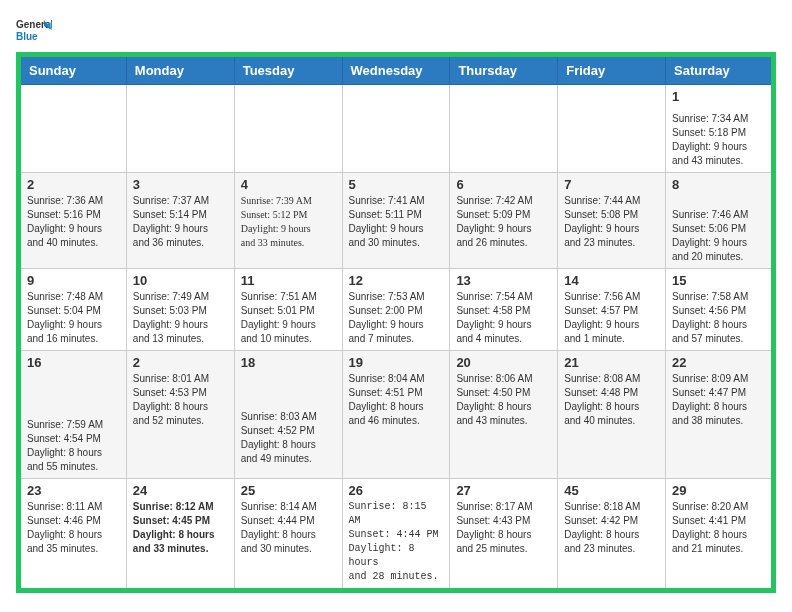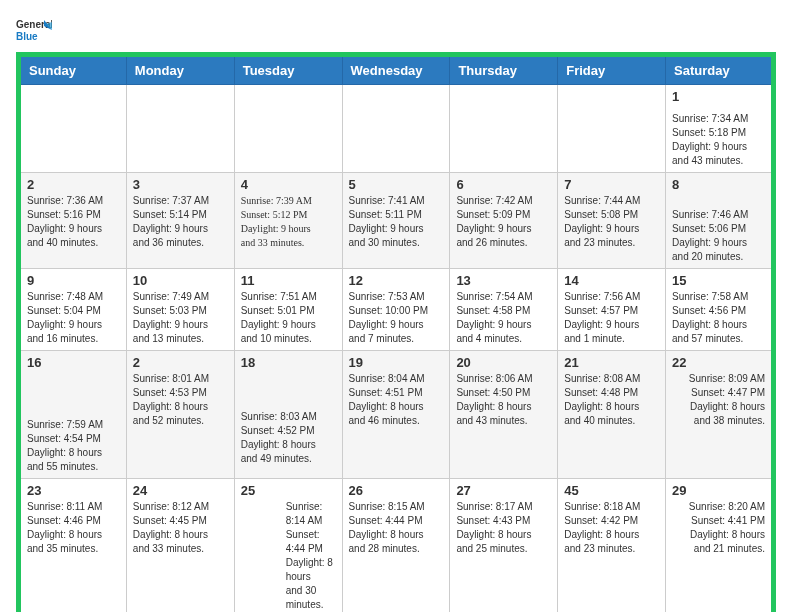--- a/index.html
+++ b/index.html
@@ -201,21 +201,21 @@
         <td>
           <span class="day-number">11</span>
           <div class="day-info" style="white-space: pre-line;">Sunrise: 7:51 AM
 Sunset: 5:01 PM
 Daylight: 9 hours
 and 10 minutes.</div>
         </td>
         <td>
           <span class="day-number">12</span>
           <div class="day-info" style="white-space: pre-line;">Sunrise: 7:53 AM
-Sunset: 10:00 PM
+Sunset: 2:00 PM
 Daylight: 9 hours
 and 7 minutes.</div>
         </td>
         <td>
           <span class="day-number">13</span>
           <div class="day-info" style="white-space: pre-line;">Sunrise: 7:54 AM
 Sunset: 4:58 PM
 Daylight: 9 hours
 and 4 minutes.</div>
         </td>
@@ -272,71 +272,71 @@
         </td>
         <td>
           <span class="day-number">21</span>
           <div class="day-info" style="white-space: pre-line;">Sunrise: 8:08 AM
 Sunset: 4:48 PM
 Daylight: 8 hours
 and 40 minutes.</div>
         </td>
         <td>
           <span class="day-number">22</span>
-          <div class="day-info" style="white-space: pre-line; text-align: right;">Sunrise: 8:09 AM
+          <div class="day-info" style="white-space: pre-line;">Sunrise: 8:09 AM
 Sunset: 4:47 PM
 Daylight: 8 hours
 and 38 minutes.</div>
         </td>
       </tr>
       <tr>
         <td>
           <span class="day-number">23</span>
           <div class="day-info" style="white-space: pre-line;">Sunrise: 8:11 AM
 Sunset: 4:46 PM
 Daylight: 8 hours
 and 35 minutes.</div>
         </td>
         <td>
           <span class="day-number">24</span>
-          <div class="day-info" style="white-space: pre-line;">Sunrise: 8:12 AM
+          <div class="day-info" style="white-space: pre-line; font-weight: bold;">Sunrise: 8:12 AM
 Sunset: 4:45 PM
 Daylight: 8 hours
 and 33 minutes.</div>
         </td>
         <td>
           <span class="day-number">25</span>
-          <div class="day-info" style="white-space: pre-line; margin-left: 45px;">Sunrise: 8:14 AM
+          <div class="day-info" style="white-space: pre-line;">Sunrise: 8:14 AM
 Sunset: 4:44 PM
 Daylight: 8 hours
 and 30 minutes.</div>
         </td>
         <td>
           <span class="day-number">26</span>
-          <div class="day-info" style="white-space: pre-line;">Sunrise: 8:15 AM
+          <div class="day-info" style="white-space: pre-line; font-family: Liberation Mono, monospace;">Sunrise: 8:15 AM
 Sunset: 4:44 PM
 Daylight: 8 hours
 and 28 minutes.</div>
         </td>
         <td>
           <span class="day-number">27</span>
           <div class="day-info" style="white-space: pre-line;">Sunrise: 8:17 AM
 Sunset: 4:43 PM
 Daylight: 8 hours
 and 25 minutes.</div>
         </td>
         <td>
           <span class="day-number">45</span>
           <div class="day-info" style="white-space: pre-line;">Sunrise: 8:18 AM
 Sunset: 4:42 PM
 Daylight: 8 hours
 and 23 minutes.</div>
         </td>
         <td>
           <span class="day-number">29</span>
-          <div class="day-info" style="white-space: pre-line; text-align: right;">Sunrise: 8:20 AM
+          <div class="day-info" style="white-space: pre-line;">Sunrise: 8:20 AM
 Sunset: 4:41 PM
 Daylight: 8 hours
 and 21 minutes.</div>
         </td>
       </tr>
     </tbody>
 </table>
 
 </body></html>

